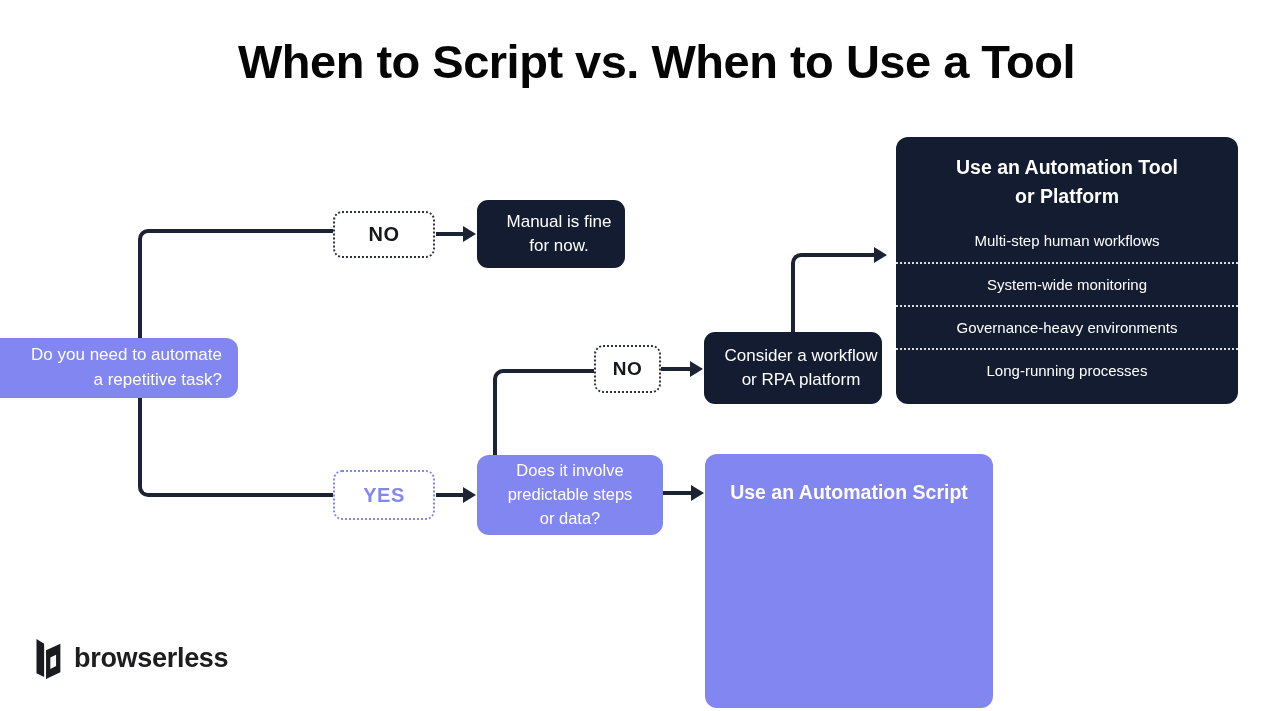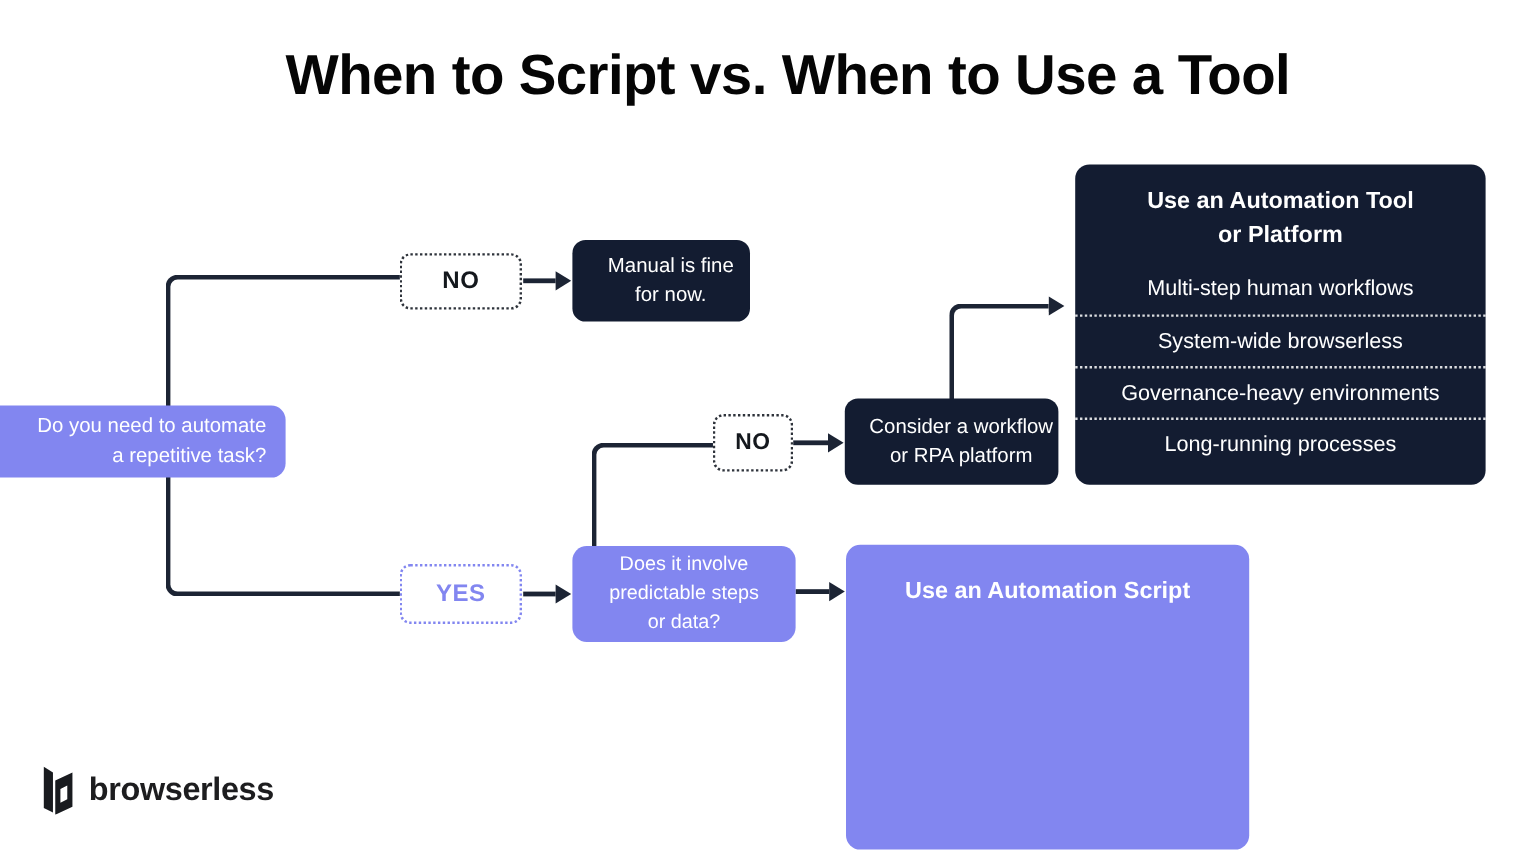--- a/index.html
+++ b/index.html
@@ -57,33 +57,33 @@
   #node-no-top  { left: 333px; top: 211px; width: 102px; height: 47px; }
   #node-manual  { left: 477px; top: 200px; width: 148px; height: 68px; font-size: 17px; line-height: 1.42; }
   #node-yes     { left: 333px; top: 470px; width: 102px; height: 50px; }
   #node-q2      { left: 477px; top: 455px; width: 186px; height: 80px; font-size: 16.5px; line-height: 1.45; }
   #node-no-mid  { left: 594px; top: 345px; width: 67px;  height: 48px; font-size: 19px; }
   #node-consider{ left: 704px; top: 332px; width: 178px; height: 72px; font-size: 17px; line-height: 1.42; }
 
   
   .panel { position: absolute; border-radius: 12px; color: #ffffff; }
   #panel-tool   { left: 896px; top: 137px; width: 342px; height: 267px; background: var(--navy); }
-  #panel-script { left: 705px; top: 454px; width: 336px; height: 254px; background: var(--purple); }
+  #panel-script { left: 705px; top: 454px; width: 288px; height: 254px; background: var(--purple); }
   .p-title {
     font-weight: 700; font-size: 19.5px; text-align: center;
     line-height: 1.5; white-space: pre-line;
   }
   #panel-tool .p-title   { margin-top: 16px; text-align: center; }
   #panel-script .p-title { margin-top: 24px; }
   .p-list { margin-top: 7px; }
   #panel-script .p-list { margin-top: 16px; }
   .p-item {
     height: 43px;
     display: flex; align-items: center; justify-content: center;
-    font-size: 18px;
+    font-size: 15px;
   }
   .p-item + .p-item { border-top: 2px dotted rgba(255,255,255,0.85); }
 
   
   .conn { position: absolute; border: 0 solid var(--line); }
   #conn-start {
     left: 138px; top: 229px; width: 197px; height: 268px;
     border-left-width: 4px; border-top-width: 4px; border-bottom-width: 4px;
     border-radius: 10px 0 0 10px;
   }
@@ -156,21 +156,21 @@
 or data?</div>
   <div class="node dashed-box" id="node-no-mid">NO</div>
   <div class="node navy-box" id="node-consider">Consider a workflow
 or RPA platform</div>
 
   <div class="panel" id="panel-tool">
     <div class="p-title">Use an Automation Tool
 or Platform</div>
     <div class="p-list">
       <div class="p-item">Multi-step human workflows</div>
-      <div class="p-item">System-wide browserless</div>
+      <div class="p-item">System-wide monitoring</div>
       <div class="p-item">Governance-heavy environments</div>
       <div class="p-item">Long-running processes</div>
     </div>
   </div>
 
   <div class="panel" id="panel-script">
     <div class="p-title">Use an Automation Script</div>
   </div>
 
   <div class="logo">

